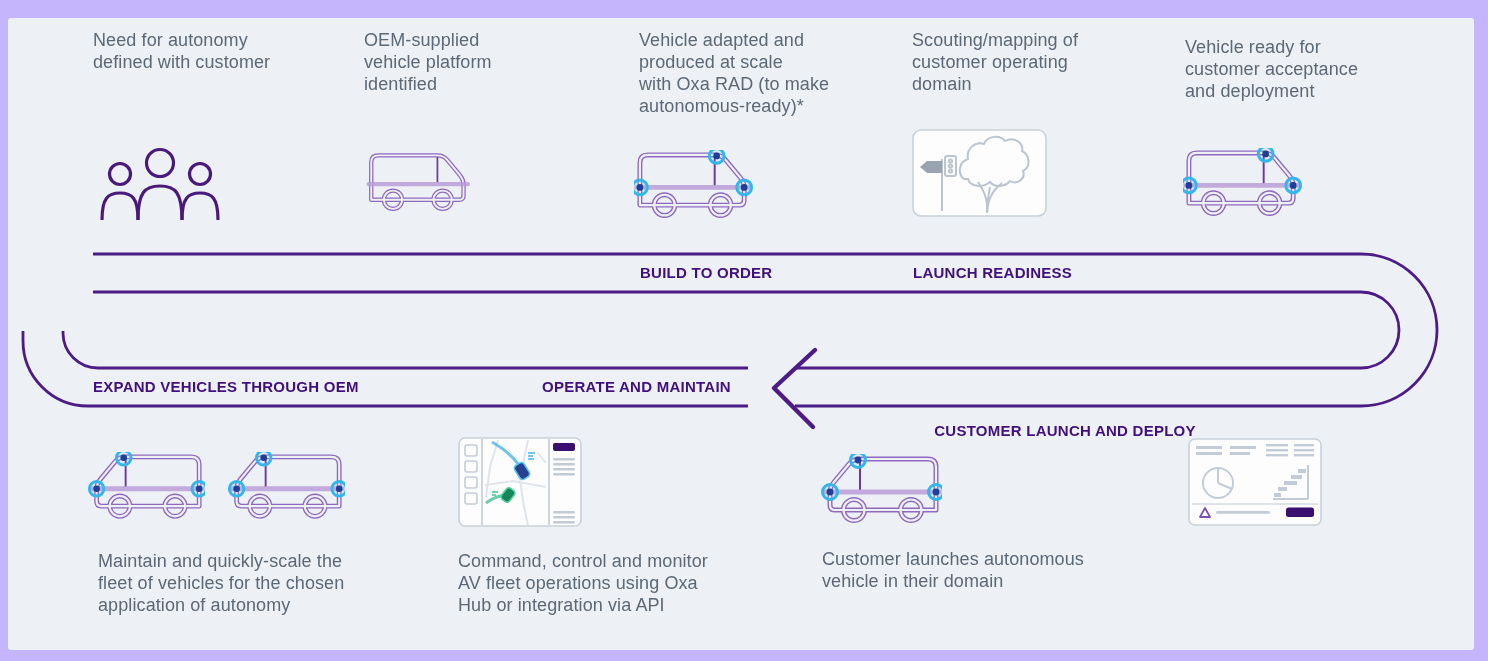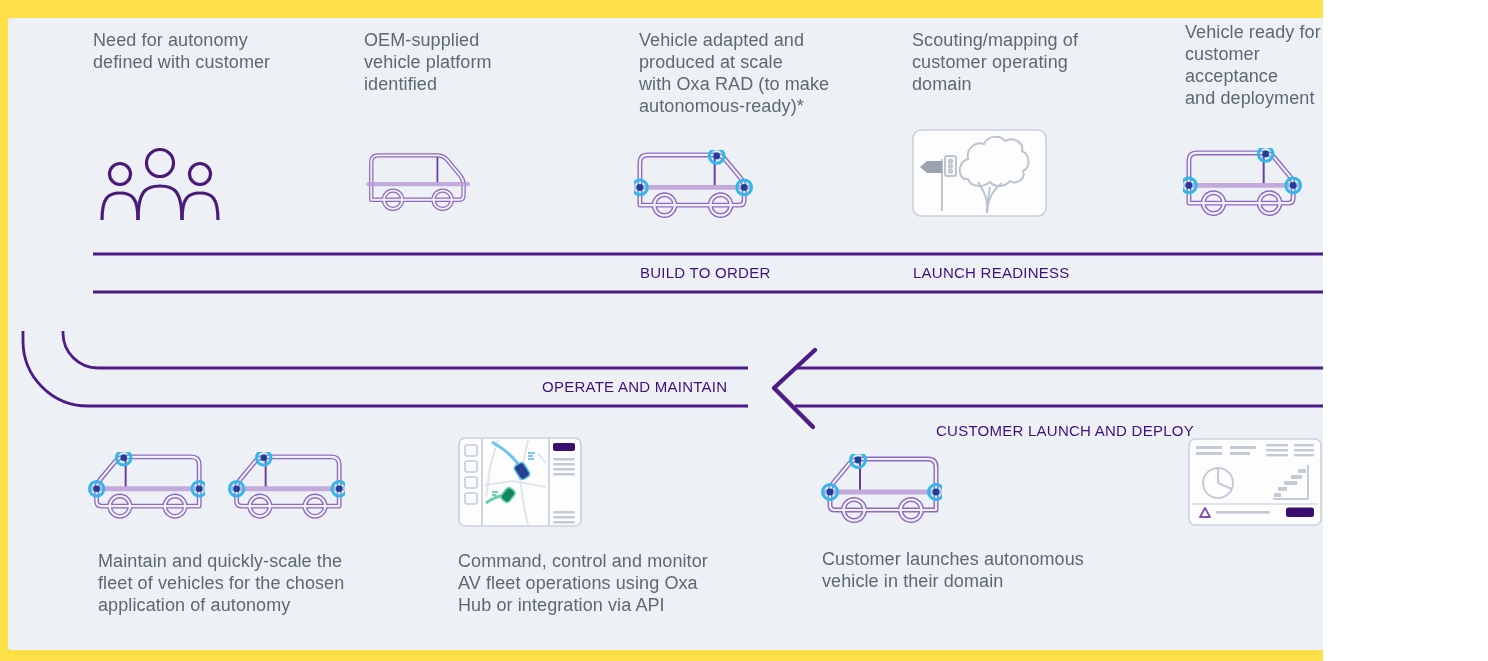--- a/index.html
+++ b/index.html
@@ -1,39 +1,39 @@
 <!DOCTYPE html>
 <html><head>
 <meta charset="utf-8">
 <style>
   html,body{margin:0;padding:0;}
   .page{
-    position:relative; width:1323px; height:661px; background:#fde047;
+    position:relative; width:1488px; height:661px; background:#c4b5fd;
     font-family:"Liberation Sans", sans-serif; overflow:hidden;
   }
   .panel{
     position:absolute; left:8px; top:18px; width:1466px; height:632px;
     background:#edf1f5; border-radius:3px;
   }
   .track{ position:absolute; left:0; top:0; width:1488px; height:661px; }
   .tx{
     position:absolute; font-size:18px; line-height:22px; color:#5c6876;
     white-space:pre-line; letter-spacing:.1px;
   }
   .tlabel{
-    position:absolute; font-size:15px; font-weight:normal; color:#40107c;
+    position:absolute; font-size:15px; font-weight:bold; color:#40107c;
     letter-spacing:.25px; white-space:nowrap;
   }
   .icn{ position:absolute; }
   
   .tx-t1{left:93px;  top:29px;}
   .tx-t2{left:364px; top:29px;}
   .tx-t3{left:639px; top:29px;}
   .tx-t4{left:912px; top:29px;}
-  .tx-t5{left:1185px;top:21px;}
+  .tx-t5{left:1185px;top:36px;}
   .tx-b1{left:98px;  top:550px;}
   .tx-b2{left:458px; top:550px;}
   .tx-b3{left:822px; top:548px;}
   .tx-b4{left:1188px;top:550px;}
   
   .ic-people{left:93px;  top:146px; width:134px;}
   .ic-van2  {left:366px; top:151px; width:108px;}
   .ic-van3  {left:634px; top:150px; width:122px;}
   .ic-tree  {left:912px; top:129px; width:135px;}
   .ic-van5  {left:1183px;top:148px; width:122px;}
@@ -144,20 +144,21 @@
 
   <svg class="icn ic-van5" viewBox="0 0 124 70">
     <use href="#sym-van"></use>
     <use href="#sym-sensor" transform="translate(84 6)"></use>
     <use href="#sym-sensor" transform="translate(112 38)"></use>
     <use href="#sym-sensor" transform="translate(6 38)"></use>
   </svg>
 
   <div class="tlabel lb-build">BUILD TO ORDER</div>
   <div class="tlabel lb-fleet">LAUNCH READINESS</div>
+  <div class="tlabel lb-expand">EXPAND VEHICLES THROUGH OEM</div>
   <div class="tlabel lb-operate">OPERATE AND MAINTAIN</div>
   <div class="tlabel lb-launch">CUSTOMER LAUNCH AND DEPLOY</div>
 
   <svg class="icn ic-vanb1a" viewBox="0 0 124 70">
     <g transform="translate(124 0) scale(-1 1)">
         <use href="#sym-van"></use>
       </g>
     <use href="#sym-sensor" transform="translate(40 6)"></use>
     <use href="#sym-sensor" transform="translate(12 38)"></use>
     <use href="#sym-sensor" transform="translate(118 38)"></use>

